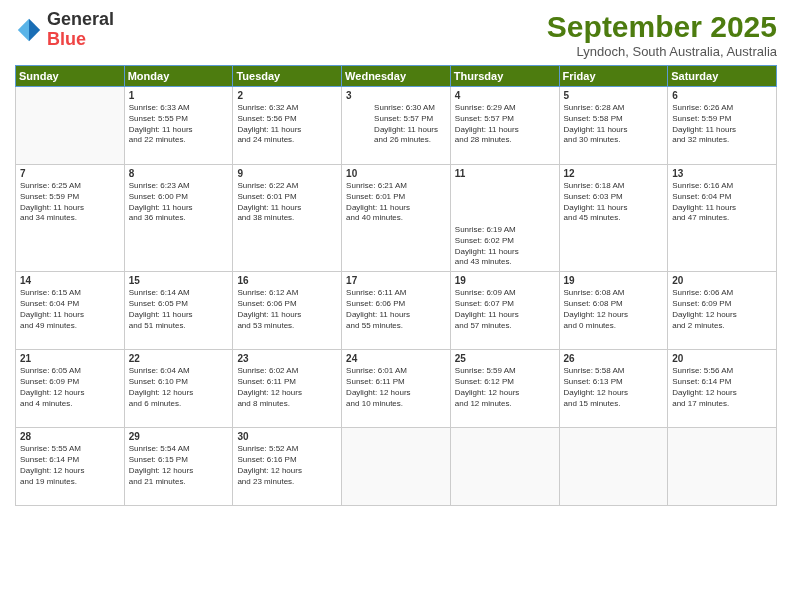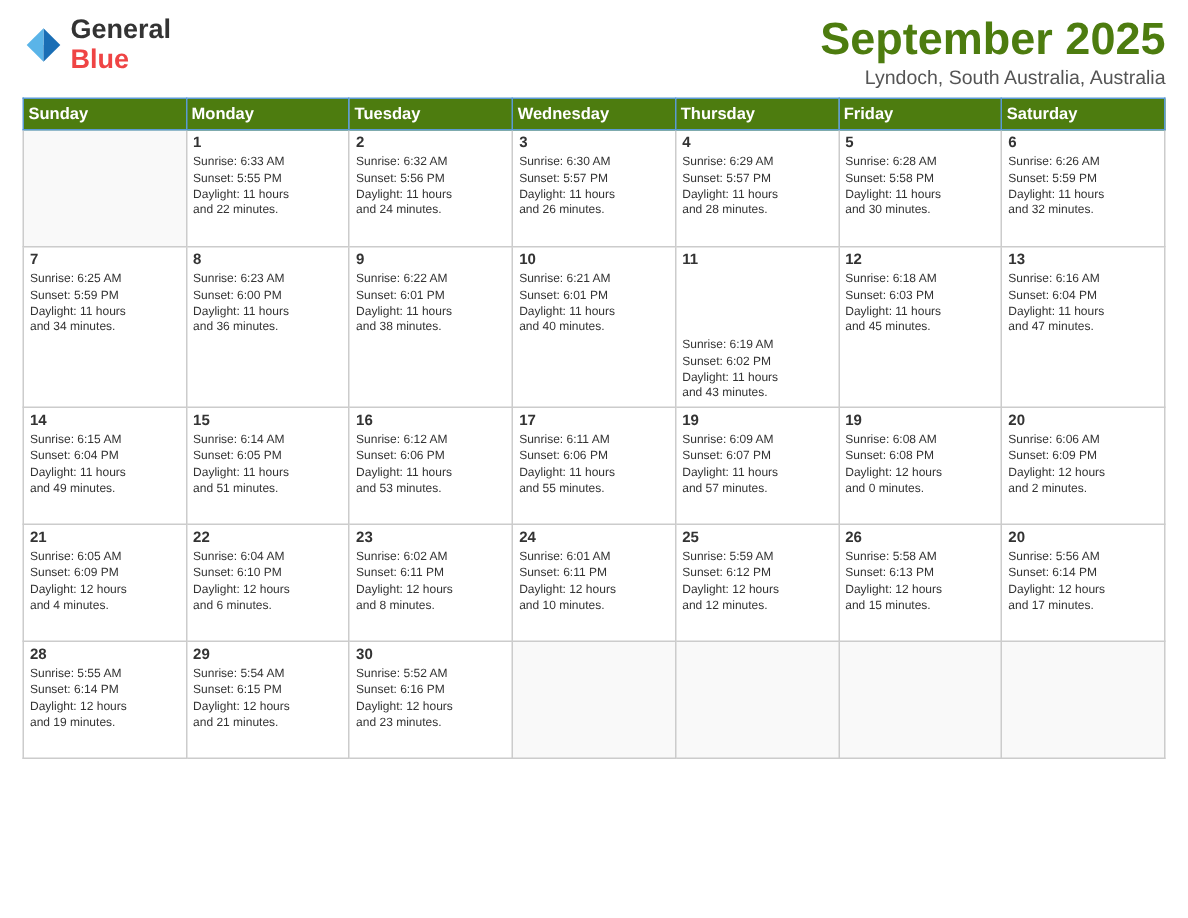--- a/index.html
+++ b/index.html
@@ -135,21 +135,21 @@
           </td>
           <td>
             <span class="day-num">2</span>
             <div class="cell-info" style="white-space: pre-line;">Sunrise: 6:32 AM
 Sunset: 5:56 PM
 Daylight: 11 hours
 and 24 minutes.</div>
           </td>
           <td>
             <span class="day-num">3</span>
-            <div class="cell-info" style="white-space: pre-line;">Sunrise: 6:30 AM
+            <div class="cell-info" style="white-space: pre-line; margin-left: 28px;">Sunrise: 6:30 AM
 Sunset: 5:57 PM
 Daylight: 11 hours
 and 26 minutes.</div>
           </td>
           <td>
             <span class="day-num">4</span>
             <div class="cell-info" style="white-space: pre-line;">Sunrise: 6:29 AM
 Sunset: 5:57 PM
 Daylight: 11 hours
 and 28 minutes.</div>

